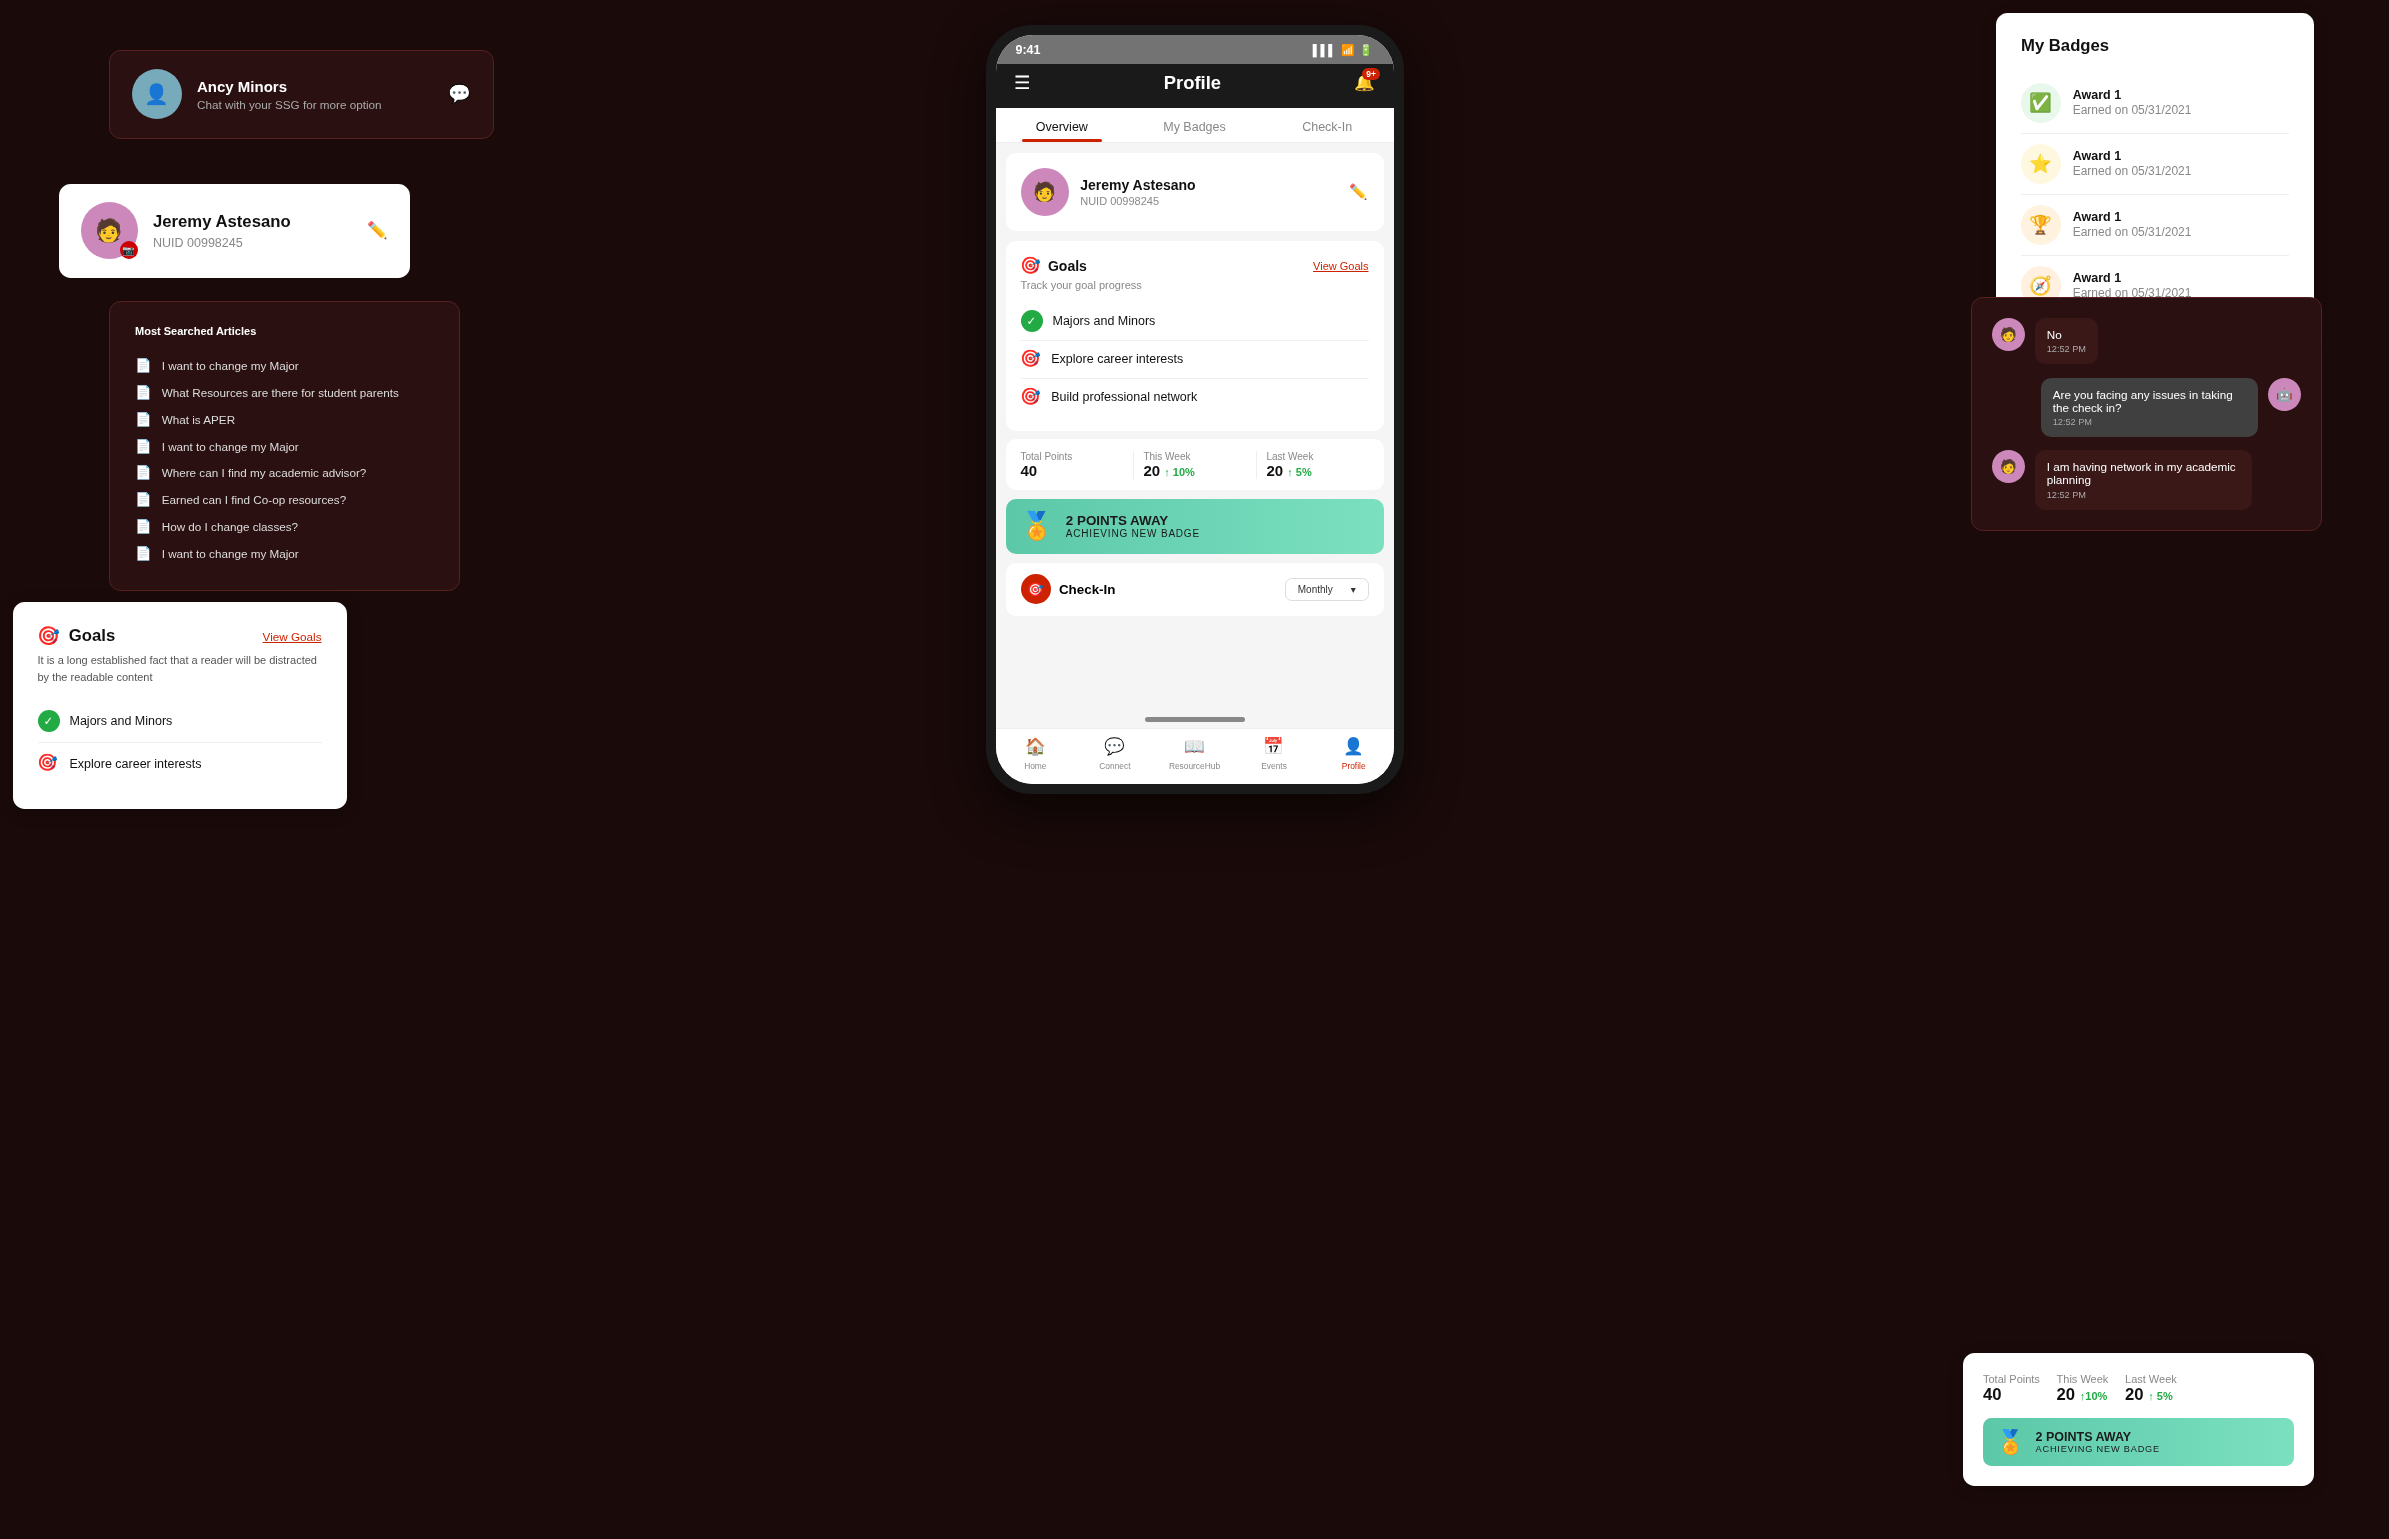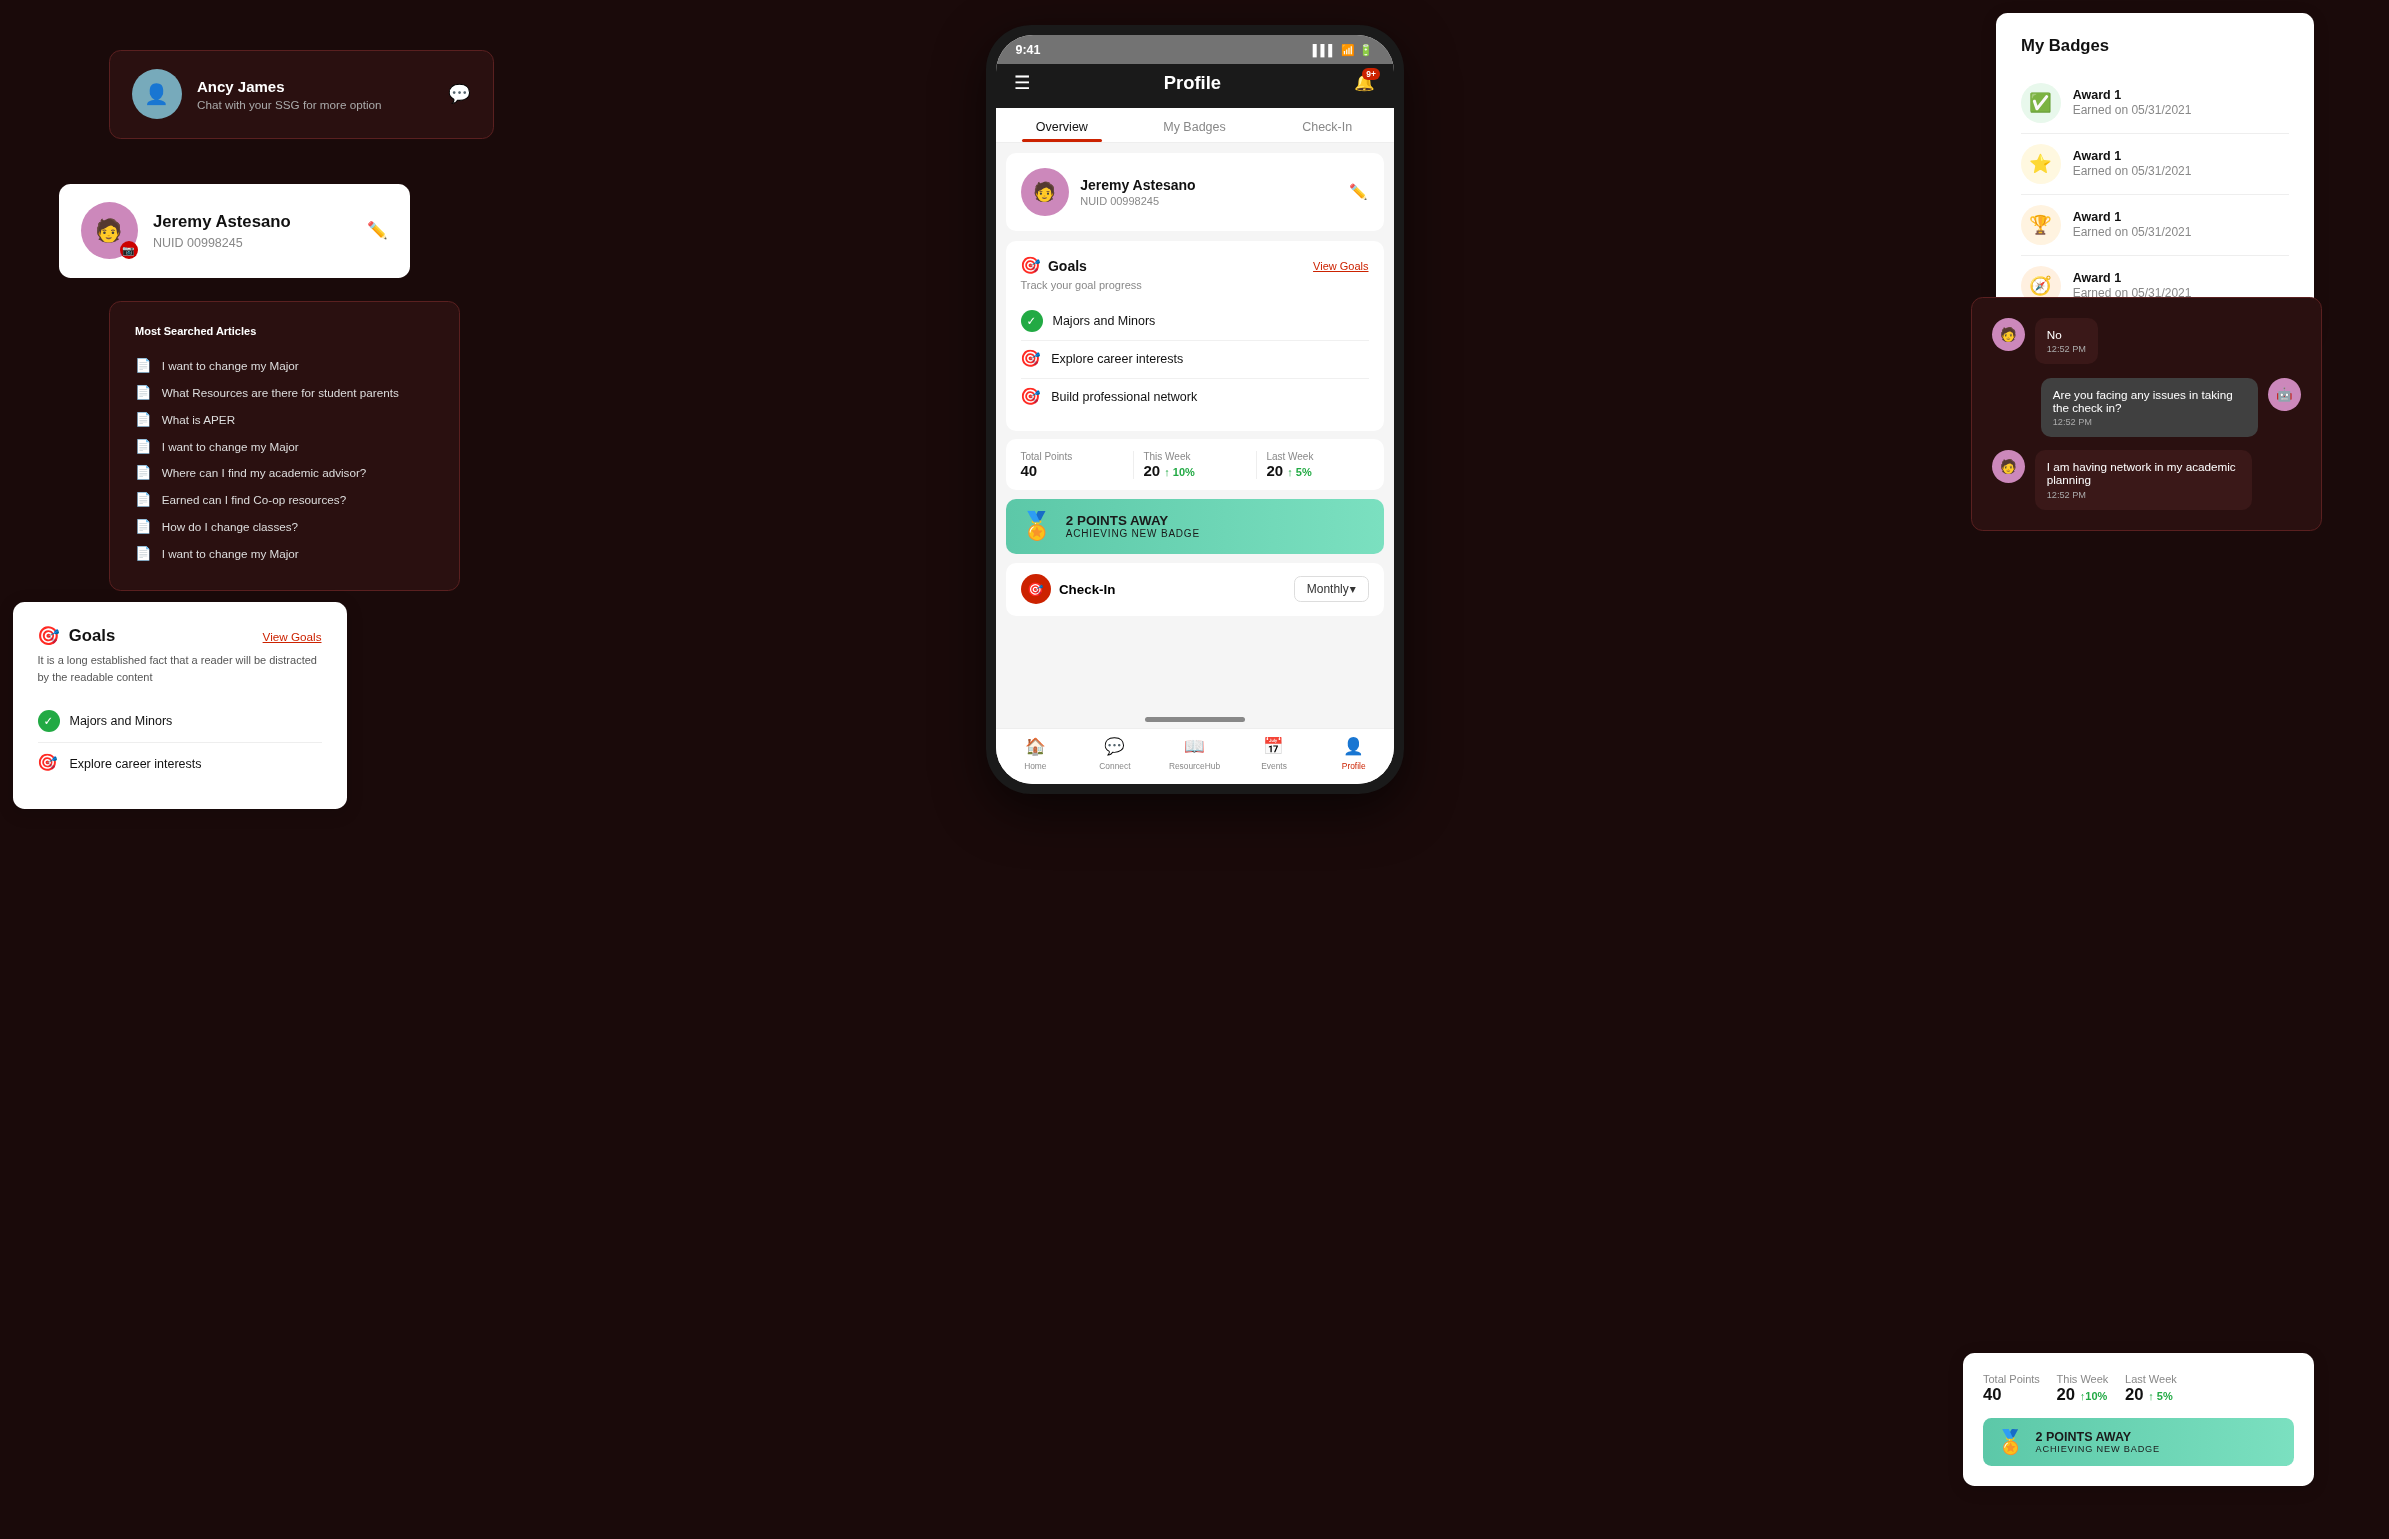--- a/index.html
+++ b/index.html
@@ -236,21 +236,21 @@
     .checkin-section {
       background: #fff;
       border-radius: 10px;
       margin: 8.4px 10px 0;
       padding: 11.7px 15px;
       display: flex; align-items: center; justify-content: space-between;
     }
     .ci-left { display: flex; align-items: center; gap: 8.4px; }
     .ci-icon { width: 30px; height: 30px; border-radius: 50%; background: #cc2200; display: flex; align-items: center; justify-content: center; color: #fff; font-size: 13.4px; }
     .ci-title { font-weight: 700; font-size: 13.4px; }
-    .ci-dropdown { border: 0.8px solid #ddd; border-radius: 6.7px; padding: 5px 11.7px; font-size: 12px; color: #333; display: flex; align-items: center; gap: 1px; }
+    .ci-dropdown { border: 0.8px solid #ddd; border-radius: 6.7px; padding: 5px 11.7px; font-size: 10px; color: #333; display: flex; align-items: center; gap: 18px; }
 
     
     .phone-bottom-nav {
       background: #fff;
       border-top: 0.8px solid #eee;
       display: flex;
       padding: 8.4px 0 13.4px;
     }
     .bnav-item {
       flex: 1; display: flex; flex-direction: column; align-items: center; gap: 3.3px;
@@ -348,21 +348,21 @@
 
     
     .phone-content::-webkit-scrollbar { display: none; }
   </style>
 </head>
 <body>
 
 <div class="chat-card" style="top: 50px; left: 109px;">
   <div class="avatar">👤</div>
   <div class="info">
-    <div class="name">Ancy James</div>
+    <div class="name">Ancy Minors</div>
     <div class="sub">Chat with your SSG for more option</div>
   </div>
   <div class="icon">💬</div>
 </div>
 
 <div class="jeremy-card" style="top: 184px; left: 59px;">
   <div class="avatar-wrap">
     <div class="avatar">🧑</div>
     <div class="badge">📷</div>
   </div>

